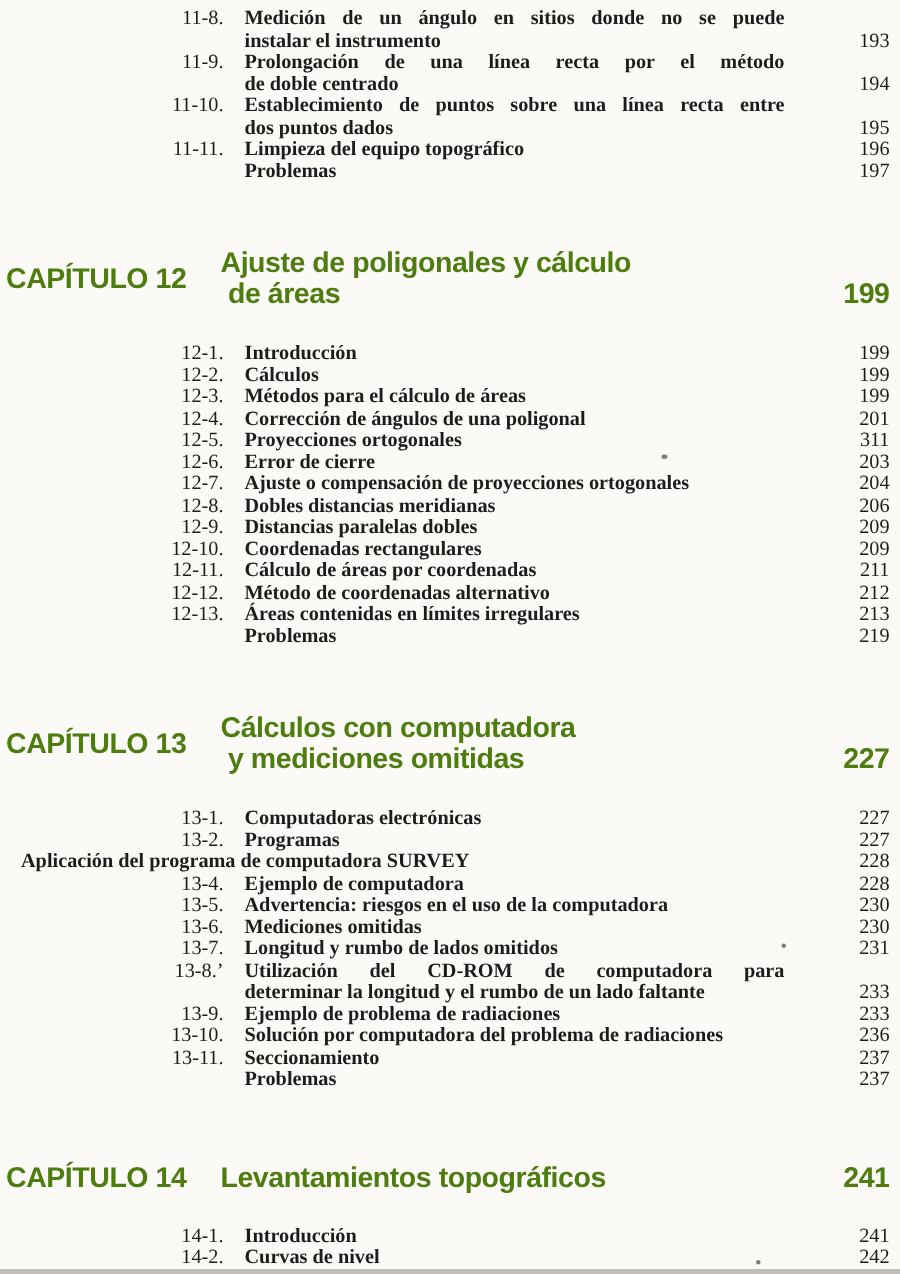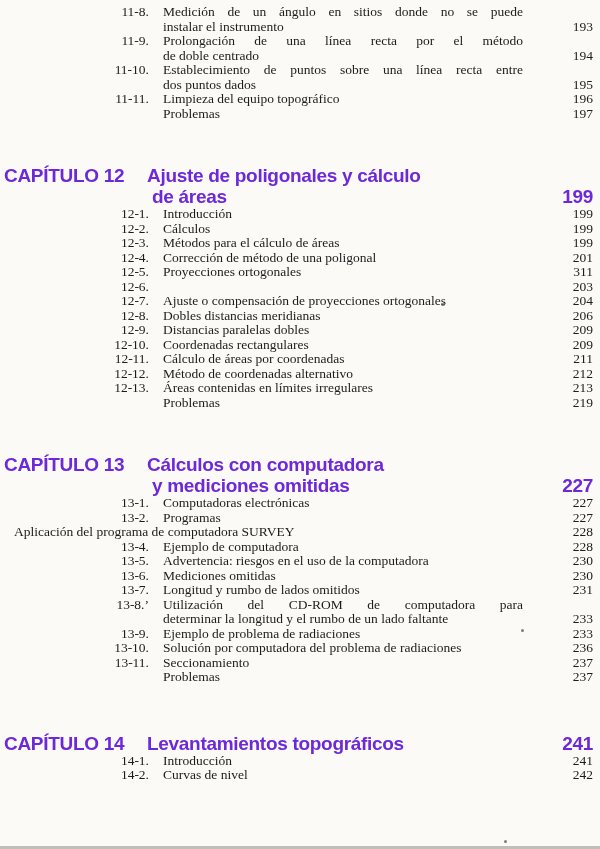--- a/index.html
+++ b/index.html
@@ -8,37 +8,37 @@
     background:#fbfaf7;
     color:#1c1c1c;
     font-family:"Liberation Serif", serif;
     position:relative;
     overflow:hidden;
   }
   .toc{padding:5px 7px 0 0;}
   
   .entry{display:flex;align-items:flex-start;font-size:13.5px;line-height:14.5px;}
   .entry .num{width:149px;text-align:right;flex:none;}
-  .entry .body{width:360px;margin-left:14px;flex:none;}
+  .entry .body{width:360px;margin-left:14px;flex:none;font-weight:bold;}
   .entry .line{min-height:14.5px;}
   .entry .line.just{text-align:justify;text-align-last:justify;}
   .entry .page{margin-left:auto;align-self:flex-end;}
   
   .chapter{
-    display:flex;align-items:flex-start;
+    display:flex;align-items:center;
     font-family:"Liberation Sans", sans-serif;font-weight:bold;
-    letter-spacing:-0.3px;color:#6d28d9;
+    letter-spacing:-0.3px;color:#4d7c0f;
     margin-top:44px;
   }
   .chapter.ch14{margin-top:48px;}
   .chapter .label{font-size:19px;line-height:21px;width:143px;flex:none;padding-left:4px;}
   .chapter .title{font-size:19px;line-height:21px;}
   .chapter .tline2{padding-left:5px;}
   .chapter .cpage{font-size:19px;line-height:21px;margin-left:auto;align-self:flex-end;}
-  .entries{}
+  .entries{margin-top:21px;}
   
   .speck{position:absolute;width:3px;height:3px;border-radius:50%;background:#57534d;opacity:.75;}
   #speck1{top:303px;left:441px;width:4px;height:3px;}
   #speck2{top:629px;left:521px;}
   #speck3{top:840px;left:504px;}
   .scan-edge{position:absolute;left:0;bottom:0;width:600px;height:3px;background:#c2beb7;}
 </style>
 </head>
 <body>
 
@@ -112,33 +112,36 @@
     <div class="entry">
       <div class="num">12-3.</div>
       <div class="body">
           <div class="line">Métodos para el cálculo de áreas</div>
         </div>
       <div class="page">199</div>
     </div>
     <div class="entry">
       <div class="num">12-4.</div>
       <div class="body">
-          <div class="line">Corrección de método de una poligonal</div>
+          <div class="line">Corrección de ángulos de una poligonal</div>
         </div>
       <div class="page">201</div>
     </div>
     <div class="entry">
       <div class="num">12-5.</div>
       <div class="body">
           <div class="line">Proyecciones ortogonales</div>
         </div>
       <div class="page">311</div>
     </div>
     <div class="entry">
       <div class="num">12-6.</div>
+      <div class="body">
+          <div class="line">Error de cierre</div>
+        </div>
       <div class="page">203</div>
     </div>
     <div class="entry">
       <div class="num">12-7.</div>
       <div class="body">
           <div class="line">Ajuste o compensación de proyecciones ortogonales</div>
         </div>
       <div class="page">204</div>
     </div>
     <div class="entry">

